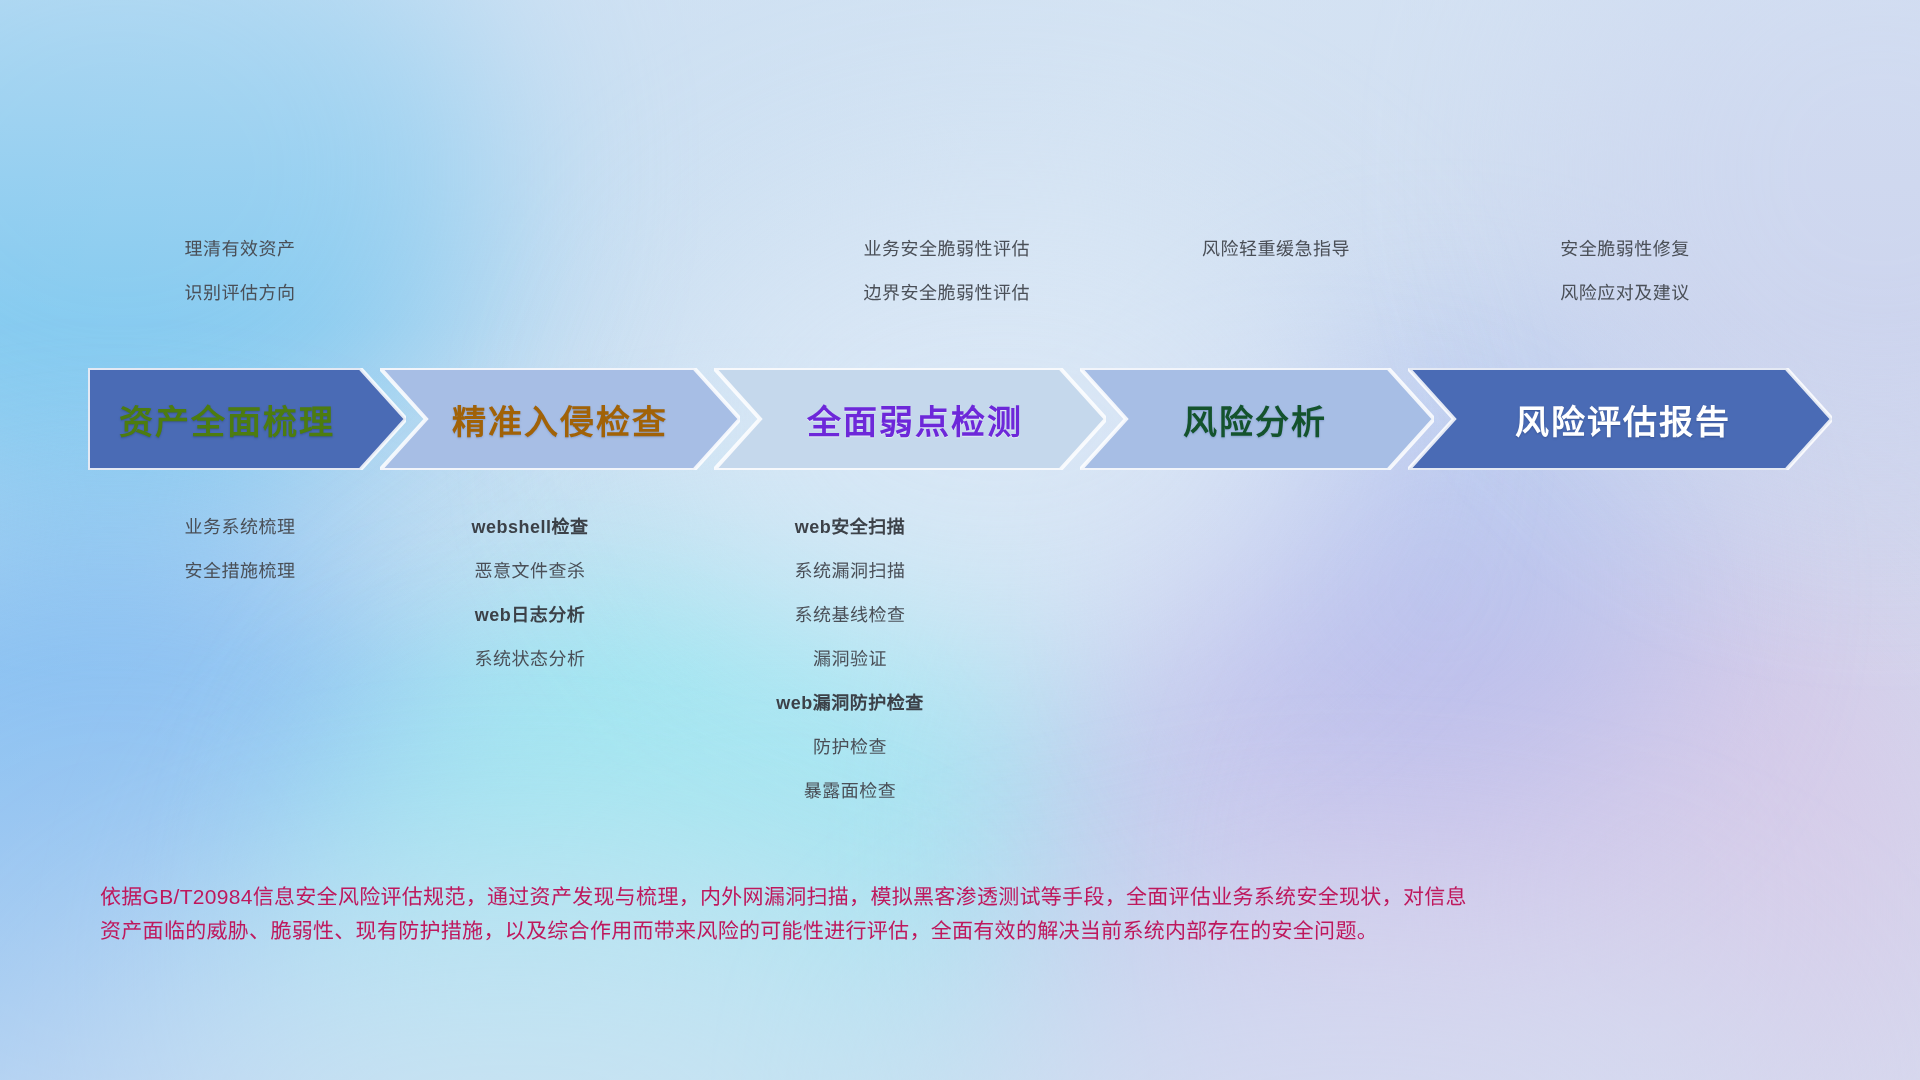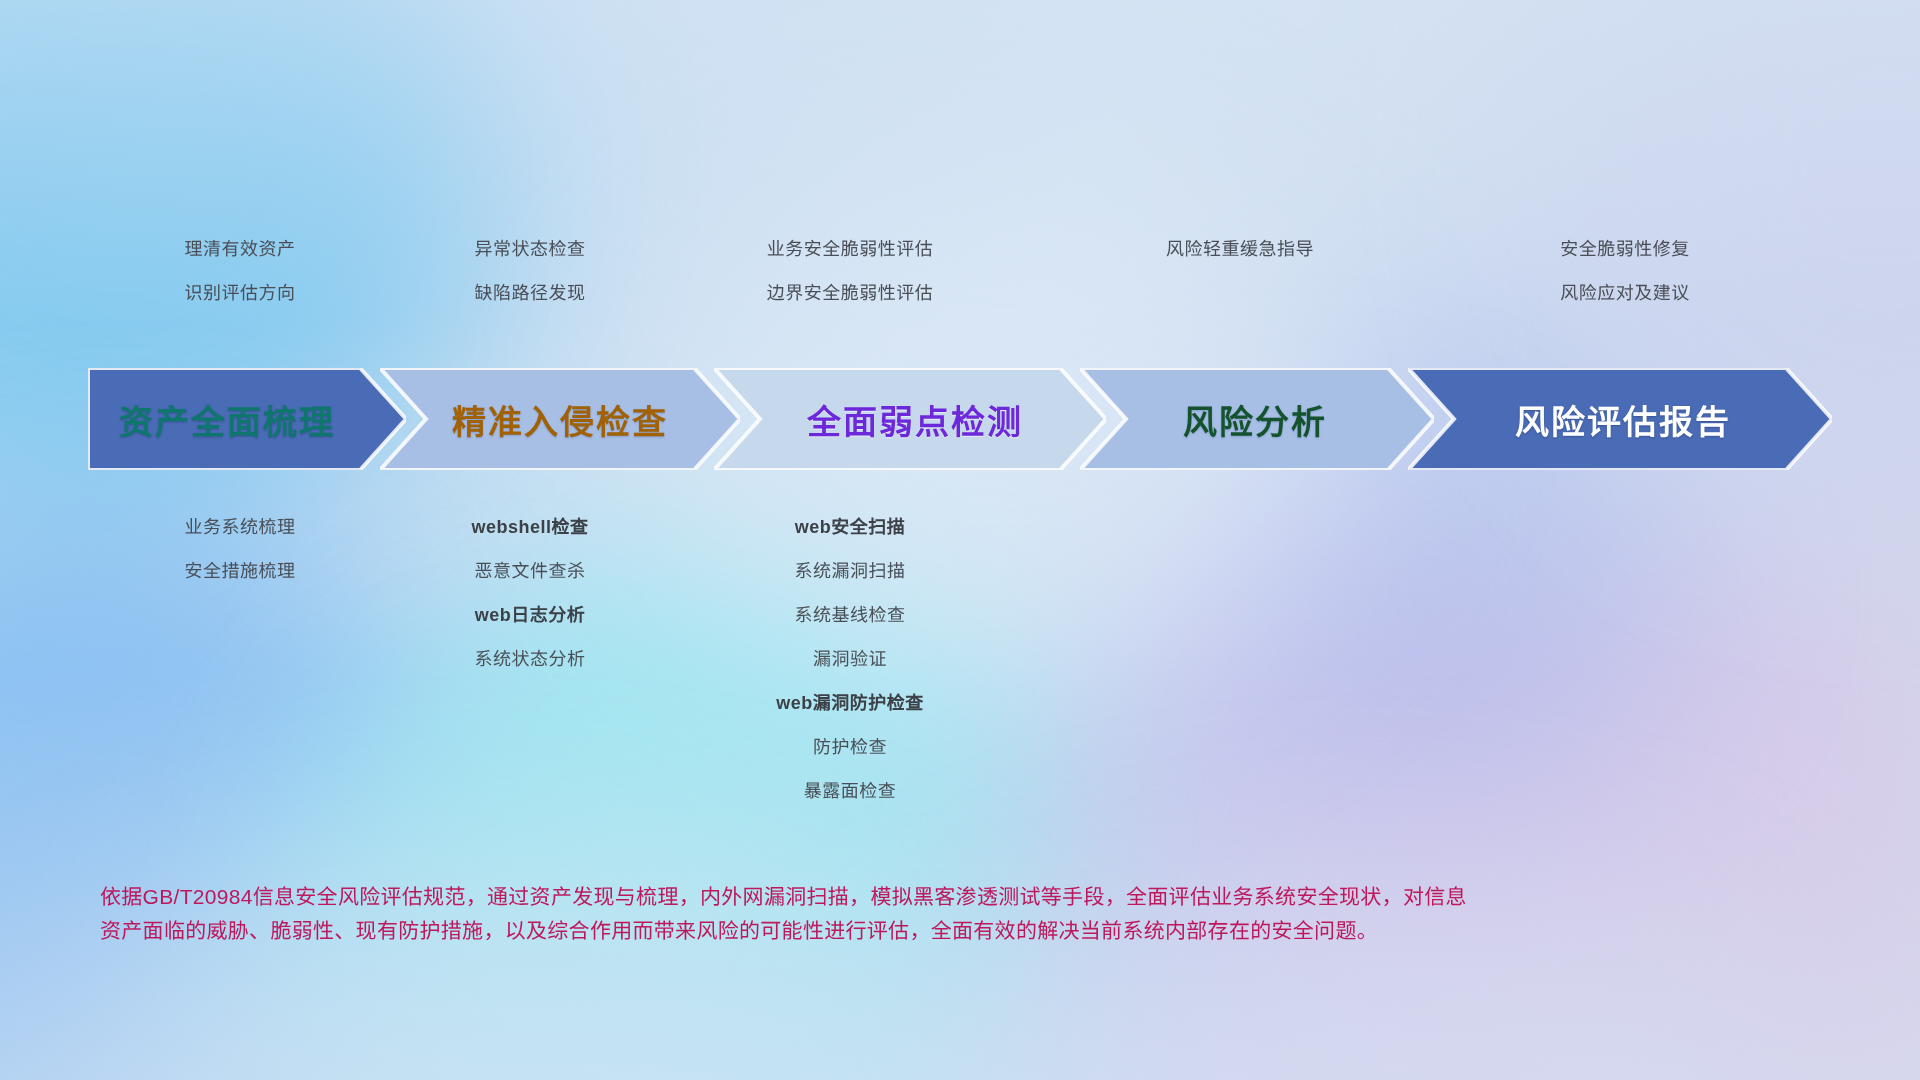--- a/index.html
+++ b/index.html
@@ -80,47 +80,43 @@
   <div class="veil"></div>
 </div>
 
 <div id="stage">
 
   <div class="col-top" style="left:90px;top:240px;width:300px;">
     <div class="note">理清有效资产</div>
     <div class="note">识别评估方向</div>
   </div>
 
-  <div class="col-top" style="left:380px;top:240px;width:300px;">
-    <div class="note">异常状态检查</div>
-    <div class="note">缺陷路径发现</div>
-  </div>
 
-  <div class="col-top" style="left:670px;top:240px;width:360px;">
+  <div class="col-top" style="left:670px;top:240px;width:360px;text-align:right;">
     <div class="note">业务安全脆弱性评估</div>
     <div class="note">边界安全脆弱性评估</div>
   </div>
 
-  <div class="col-top" style="left:1070px;top:240px;width:340px;">
+  <div class="col-top" style="left:1106px;top:240px;width:340px;">
     <div class="note">风险轻重缓急指导</div>
   </div>
 
   <div class="col-top" style="left:1415px;top:240px;width:420px;">
     <div class="note">安全脆弱性修复</div>
     <div class="note">风险应对及建议</div>
   </div>
 
   <div id="band">
 
     <div class="seg s1" style="left:0px;width:318px;">
       <svg class="shape" viewBox="0 0 318 102" preserveAspectRatio="none">
         <path d="M0,0 L272,0 L318,51 L272,102 L0,102 Z" fill="#4a6bb5"></path>
         <path d="M0,0 L272,0 L318,51 L272,102 L0,102 Z" fill="none" stroke="#ffffff" stroke-width="4" opacity=".85"></path>
       </svg>
-      <div class="label" style="color:#0f766e;text-shadow:0 1px 2px rgba(25,45,95,.35);">资产全面梳理</div>
+      <div class="label" style="color:#4d7c0f;text-shadow:0 1px 2px rgba(25,45,95,.35);">资产全面梳理</div>
     </div>
 
     <div class="seg s2" style="left:292px;width:360px;">
       <svg class="shape" viewBox="0 0 360 102" preserveAspectRatio="none">
         <path d="M0,0 L314,0 L360,51 L314,102 L0,102 L46,51 Z" fill="#a7bee5"></path>
         <path d="M0,0 L314,0 L360,51 L314,102 L0,102 L46,51 Z" fill="none" stroke="#ffffff" stroke-width="4" opacity=".85"></path>
       </svg>
       <div class="label" style="color:#a16207;text-shadow:0 1px 2px rgba(60,85,150,.30);">精准入侵检查</div>
     </div>
 

